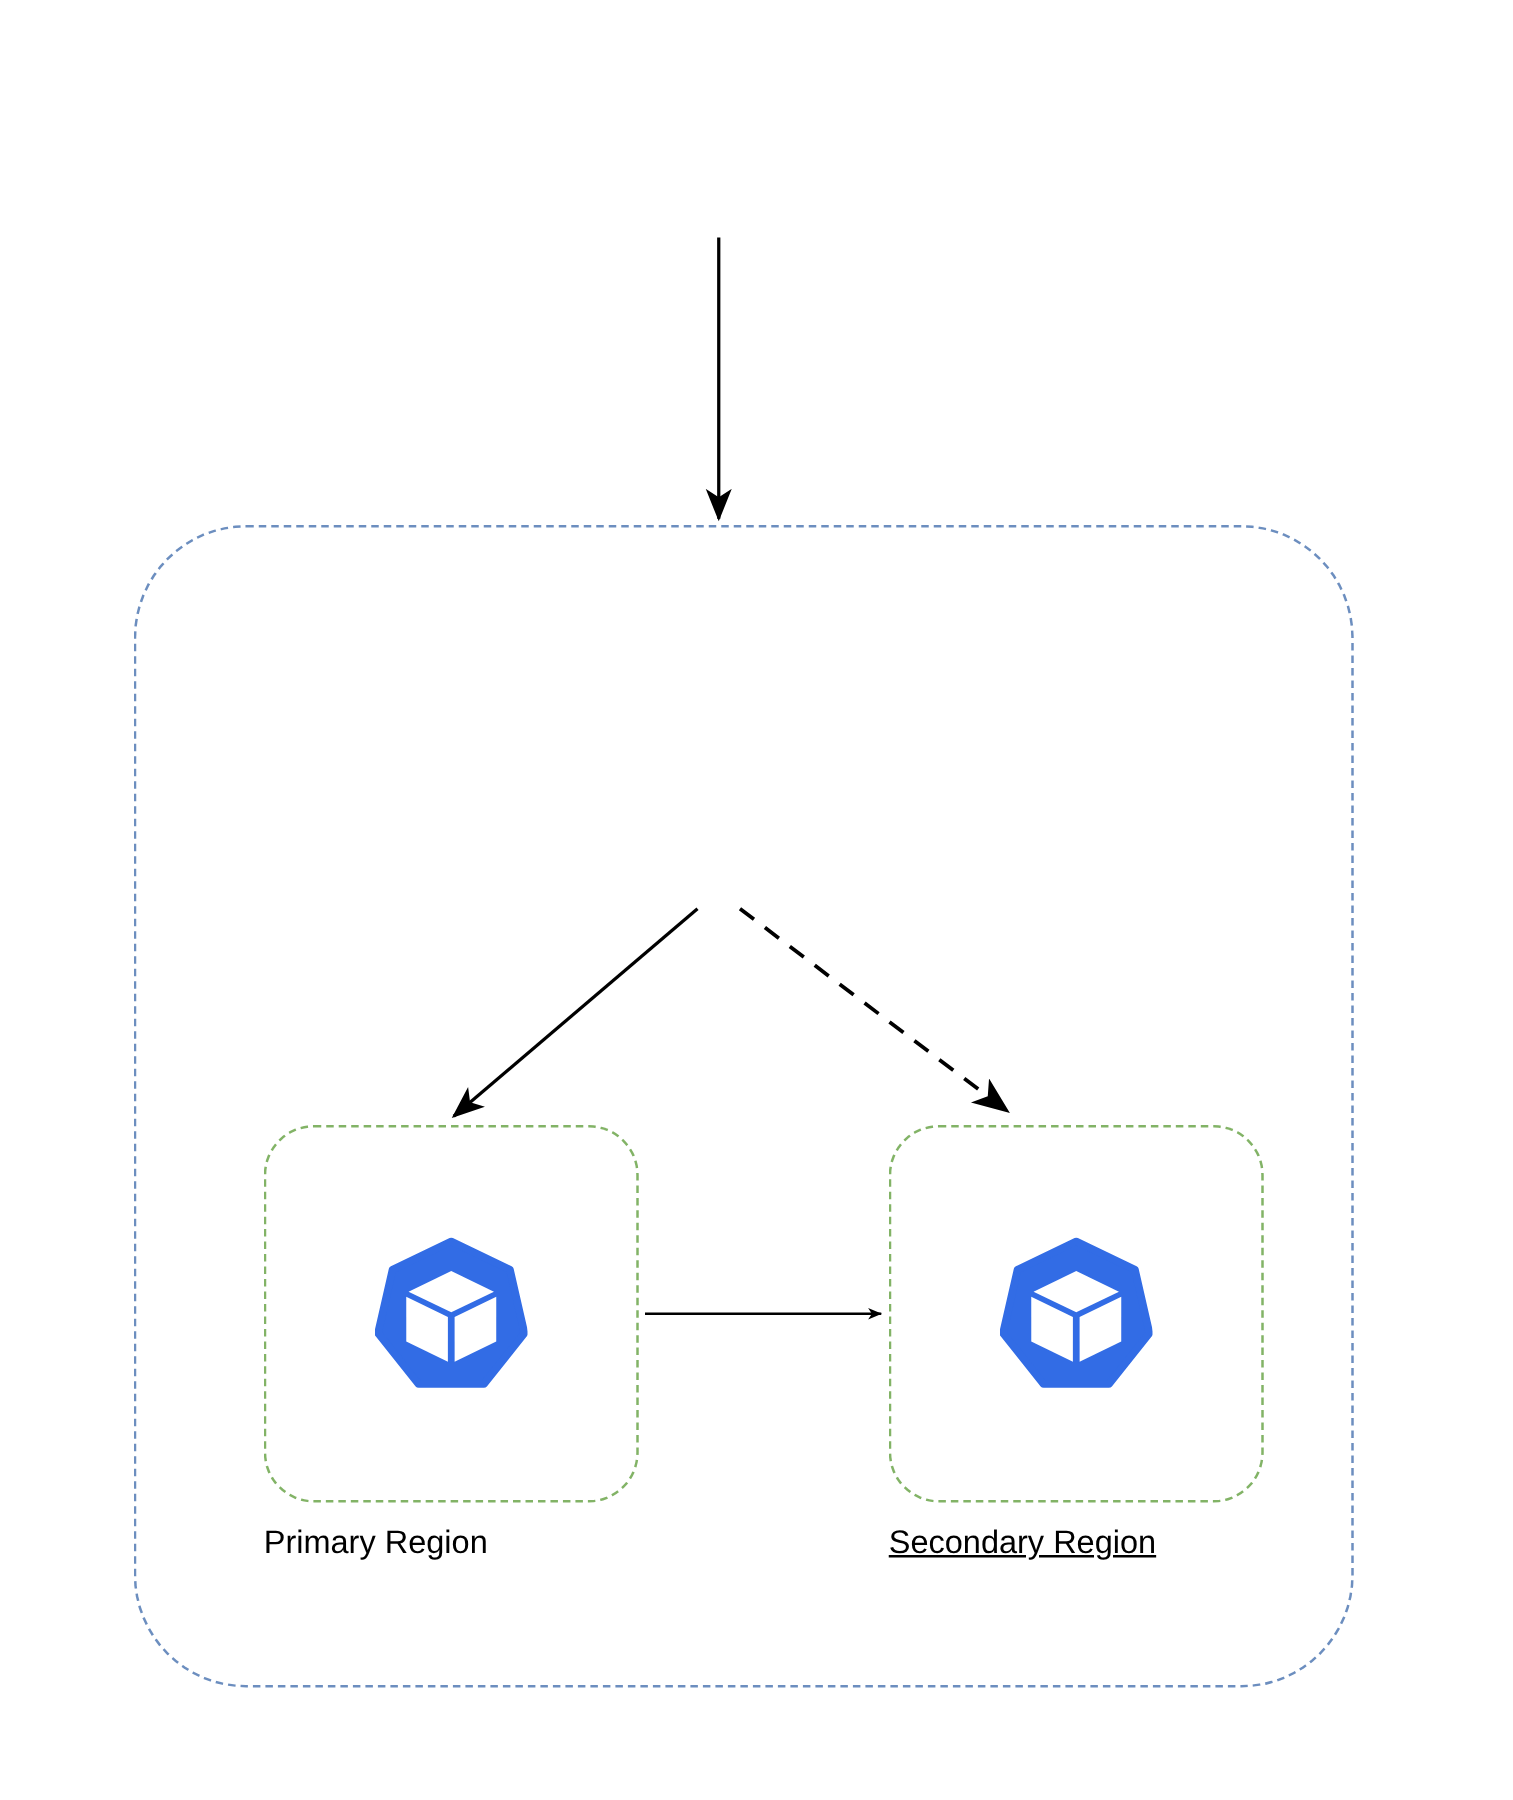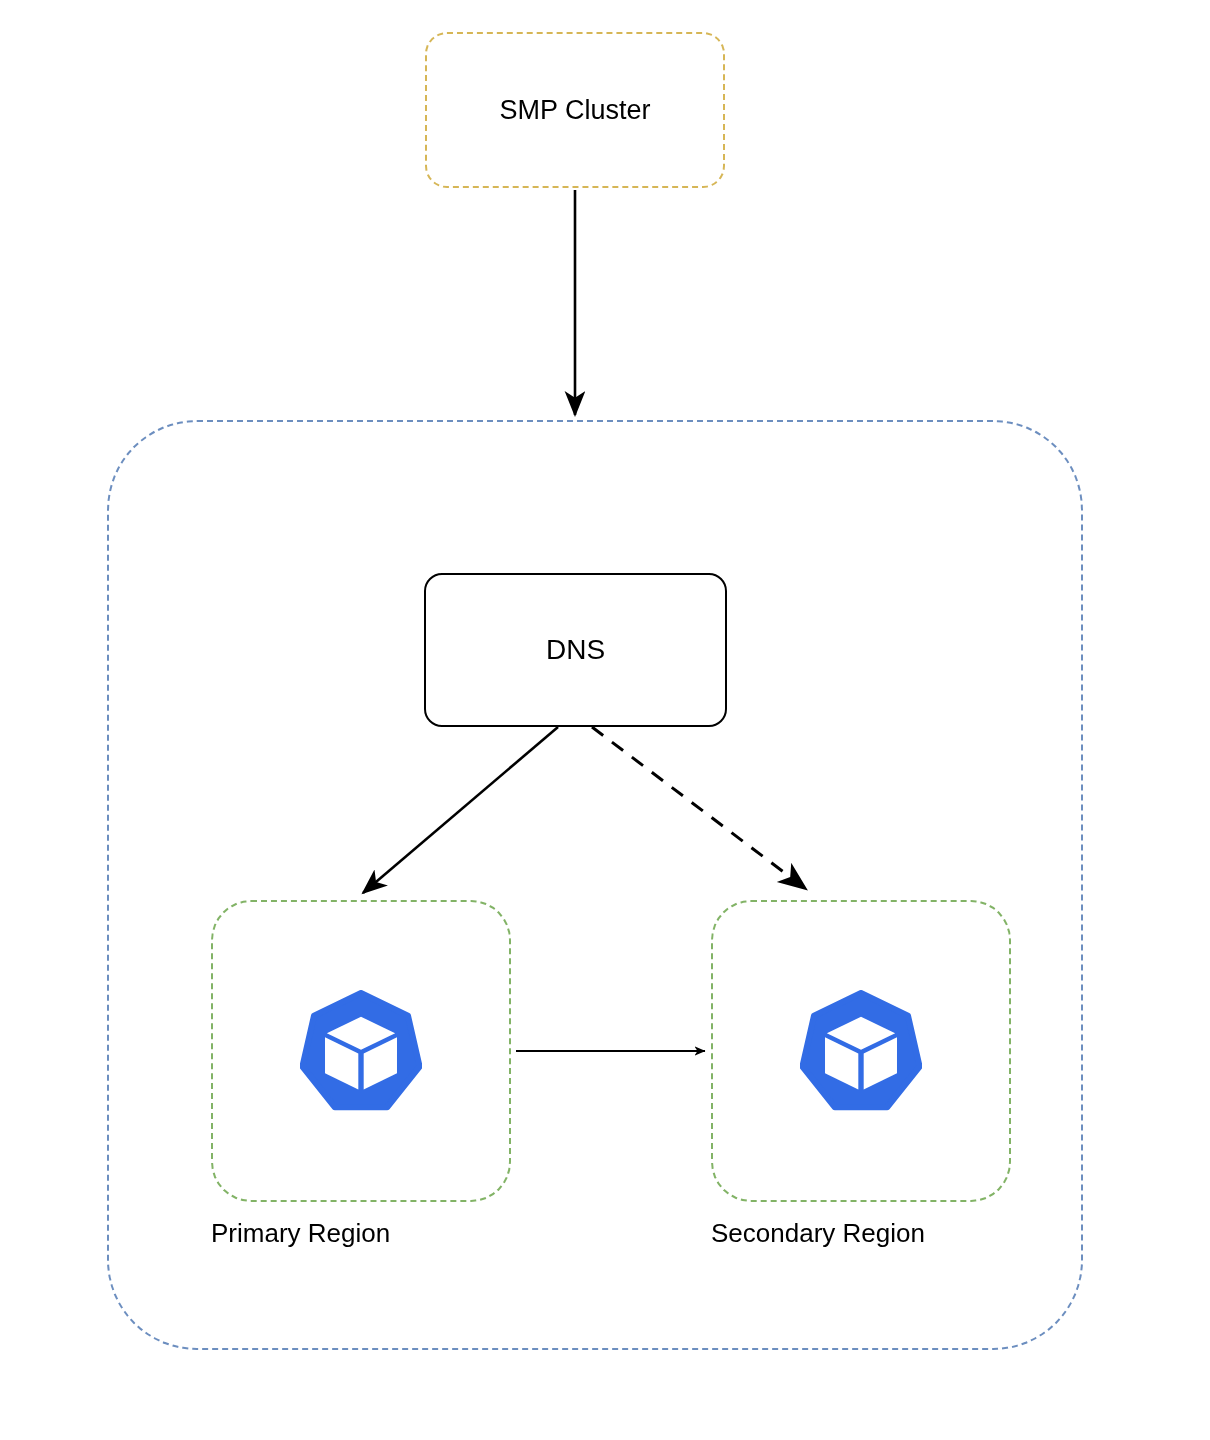--- a/index.html
+++ b/index.html
@@ -81,21 +81,21 @@
   #secondary-region-box { left: 711px; top: 900px; }
 
   .region-caption {
     position: absolute;
     width: 300px;
     font-size: 26px;
     color: #000000;
     white-space: nowrap;
   }
   #primary-region-caption { left: 211px; top: 1218px; }
-  #secondary-region-caption { left: 711px; top: 1218px; }
+  #secondary-region-caption { left: 711px; top: 1218px; text-decoration: underline; }
 
   
   .k8s-logo {
     position: absolute;
     width: 122px;
     height: 122px;
   }
   #k8s-primary { left: 300px; top: 990px; }
   #k8s-secondary { left: 800px; top: 990px; }
 
@@ -126,29 +126,23 @@
 
     <line x1="575" y1="190" x2="575" y2="415" stroke="#000000" stroke-width="2.6" marker-end="url(#arrow-solid)"></line>
 
     <line x1="558" y1="727" x2="363" y2="893" stroke="#000000" stroke-width="2.6" marker-end="url(#arrow-solid)"></line>
 
     <line x1="592" y1="727" x2="806" y2="889" stroke="#000000" stroke-width="3" stroke-dasharray="14 11" marker-end="url(#arrow-solid)"></line>
 
     <line x1="516" y1="1051" x2="705" y2="1051" stroke="#000000" stroke-width="2" marker-end="url(#arrow-thin)"></line>
   </svg>
 
-  <div class="node" id="smp-cluster">
-    <span class="node-label">SMP Cluster</span>
-  </div>
 
   <div class="node" id="cloud-container"></div>
 
-  <div class="node" id="dns-box">
-    <span class="node-label">DNS</span>
-  </div>
 
   <div class="region-box" id="primary-region-box"></div>
 
   <svg class="k8s-logo" id="k8s-primary" viewBox="0 0 100 100" xmlns="http://www.w3.org/2000/svg">
     <path d="M50 2.5 L88.5 21.1 L98 62.7 L71.4 96.1 L28.6 96.1 L2 62.7 L11.5 21.1 Z" fill="#326ce5" stroke="#326ce5" stroke-width="5" stroke-linejoin="round"></path>
     <path d="M50 22 L78 35.5 L50 49 L22 35.5 Z" fill="#ffffff"></path>
     <path d="M20.5 38.8 L47.8 52.1 L47.8 81.5 L20.5 68.2 Z" fill="#ffffff"></path>
     <path d="M79.5 38.8 L79.5 68.2 L52.2 81.5 L52.2 52.1 Z" fill="#ffffff"></path>
   </svg>
 

